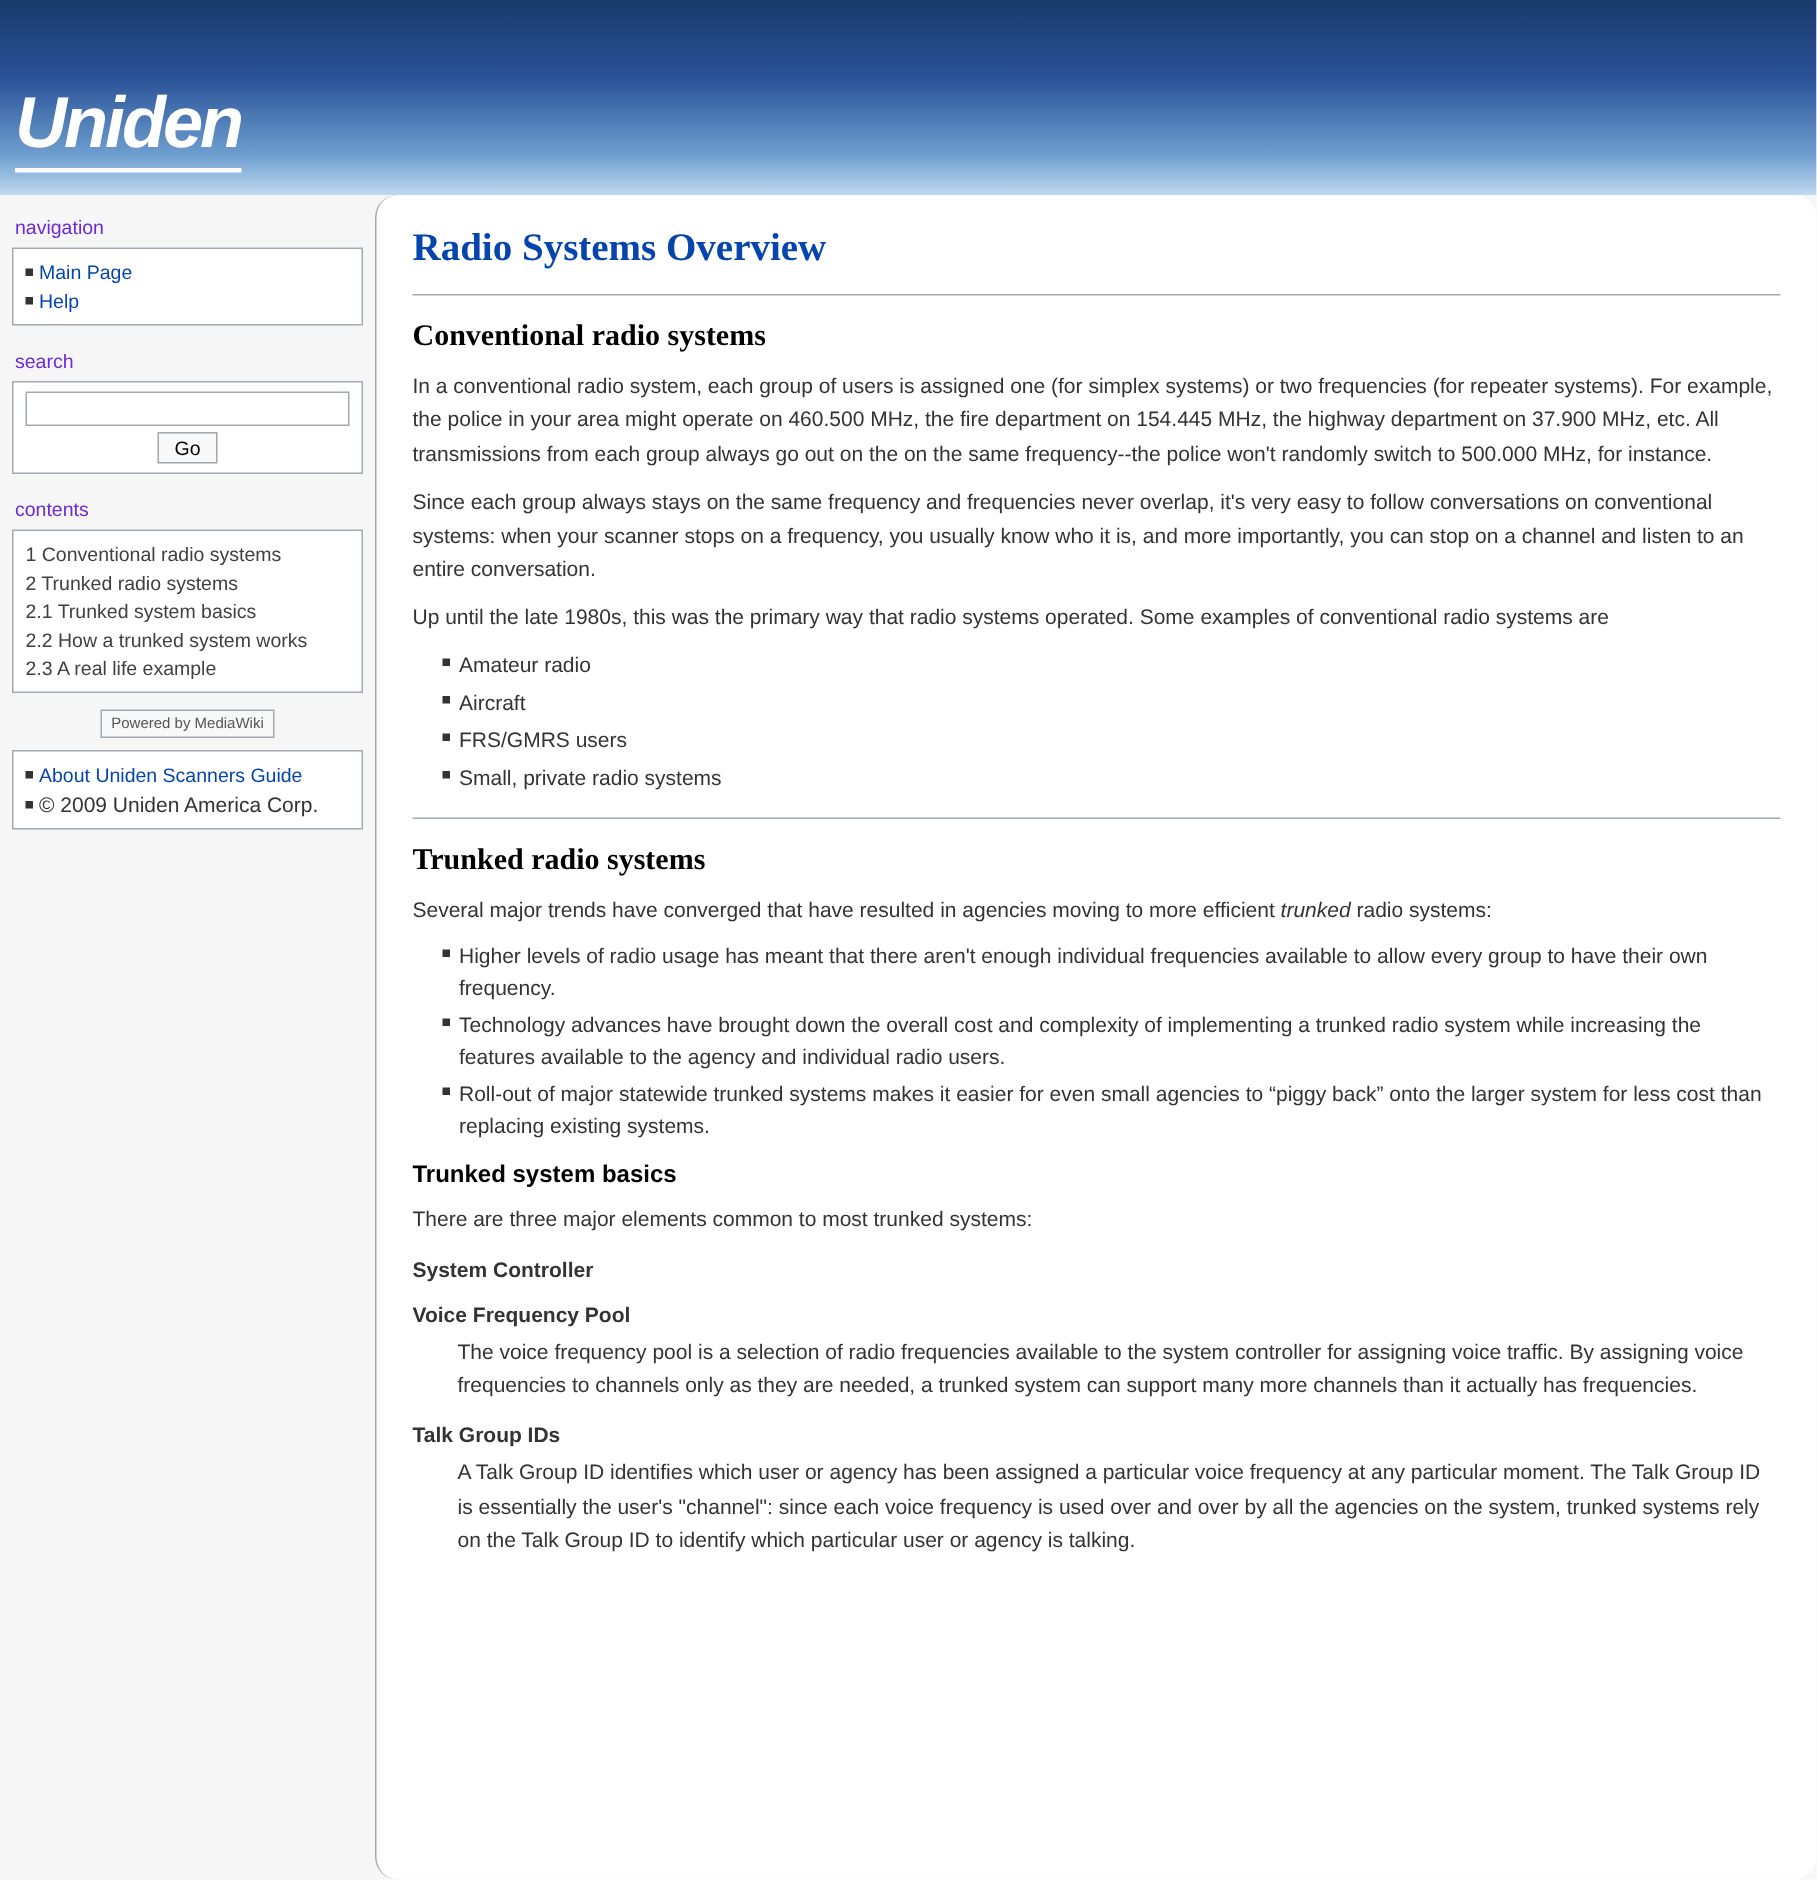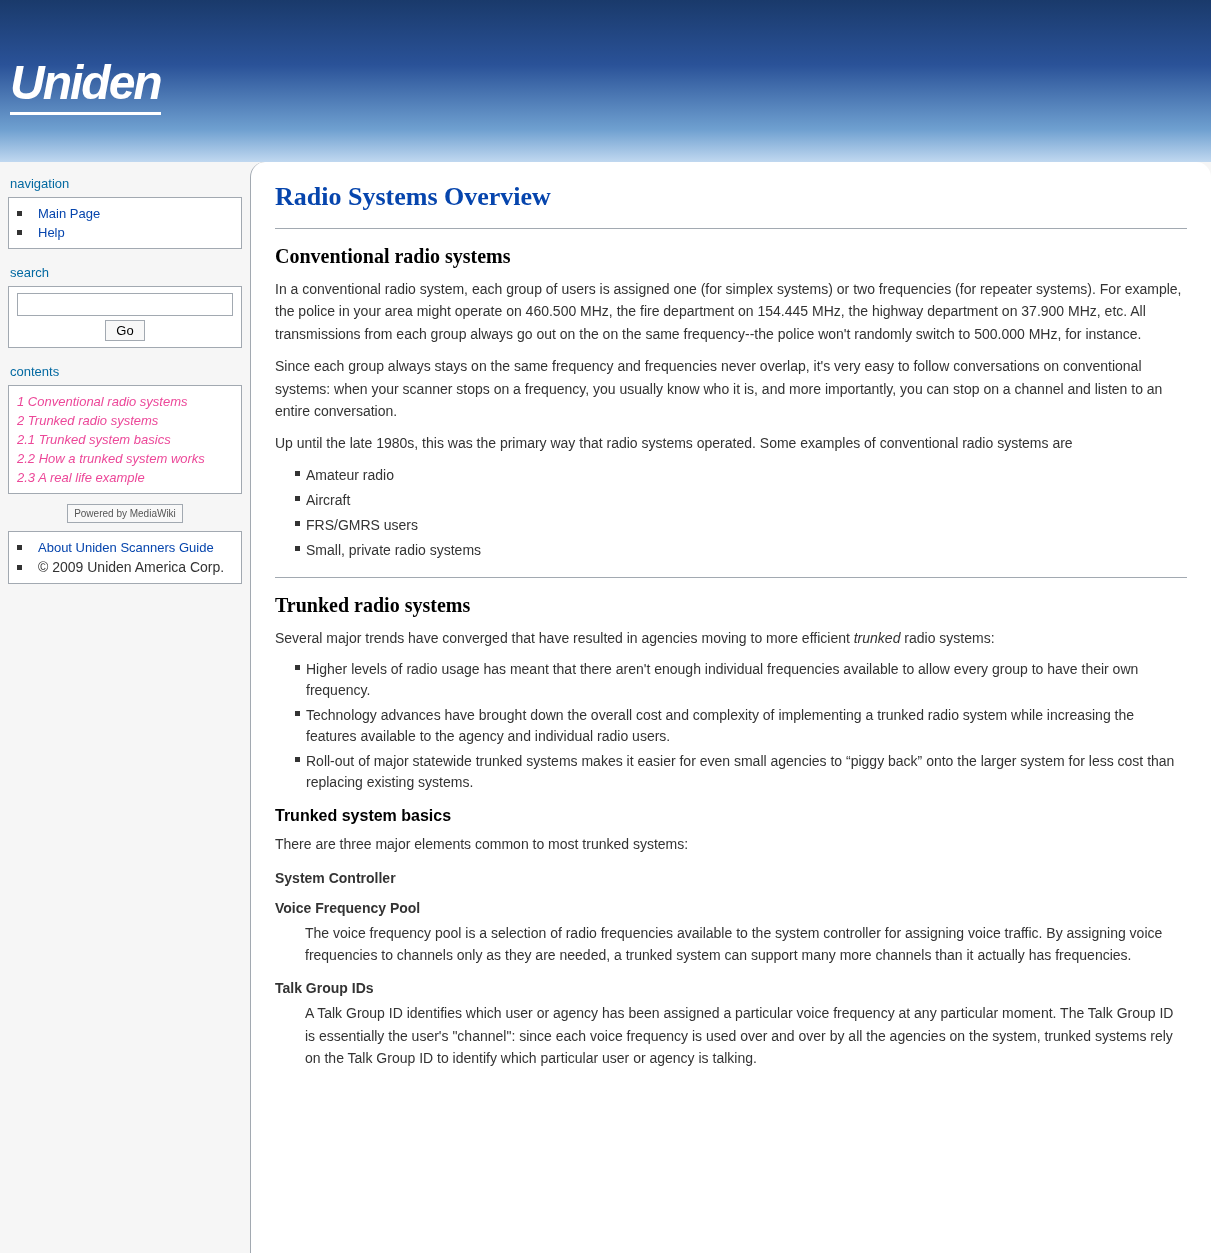--- a/index.html
+++ b/index.html
@@ -1,20 +1,20 @@
 <!DOCTYPE html>
 <html><head>
   <meta charset="utf-8">
   <style>
     * { margin: 0; padding: 0; box-sizing: border-box; }
     body { font-family: sans-serif; font-size: 14px; color: #333; background: #f6f6f6; }
 
     #header {
       background: linear-gradient(180deg, #1a3a6b 0%, #2a5298 40%, #6fa0d0 80%, #c0d8f0 100%);
-      height: 162px;
+      height: 130px;
       position: relative;
       overflow: hidden;
     }
     #header-logo {
       position: absolute;
       left: 10px;
       top: 55px;
     }
     .logo-text {
       font-size: 48px;
@@ -37,41 +37,41 @@
 
     #sidebar {
       width: 250px;
       flex-shrink: 0;
       background: #f6f6f6;
       padding: 8px 0;
     }
 
     .sidebar-section-title {
       font-size: 13px;
-      color: #0369a1;
+      color: #6d28d9;
       padding: 6px 10px 4px 10px;
     }
 
     .sidebar-box {
       background: white;
       border: 1px solid #a2a9b1;
       margin: 2px 8px 10px 8px;
       padding: 6px 8px;
     }
 
     .sidebar-box ul {
       list-style: none;
       padding: 0;
     }
 
     .sidebar-box ul li {
       padding: 2px 0;
       display: flex;
       align-items: center;
-      gap: 16px;
+      gap: 4px;
     }
 
     .bullet-square {
       display: inline-block;
       width: 5px;
       height: 5px;
       background: #333;
       flex-shrink: 0;
     }
 
@@ -100,24 +100,23 @@
     }
 
     .contents-list {
       list-style: none;
       padding: 0;
     }
     .contents-list li {
       padding: 1px 0;
     }
     .contents-list a {
-      color: #ec4899;
+      color: #404040;
       text-decoration: none;
       font-size: 13px;
-      font-style: italic;
     }
 
     .powered-by {
       text-align: center;
       margin: 8px 0;
     }
 
     .powered-by-badge {
       display: inline-block;
       background: #f8f8f8;

